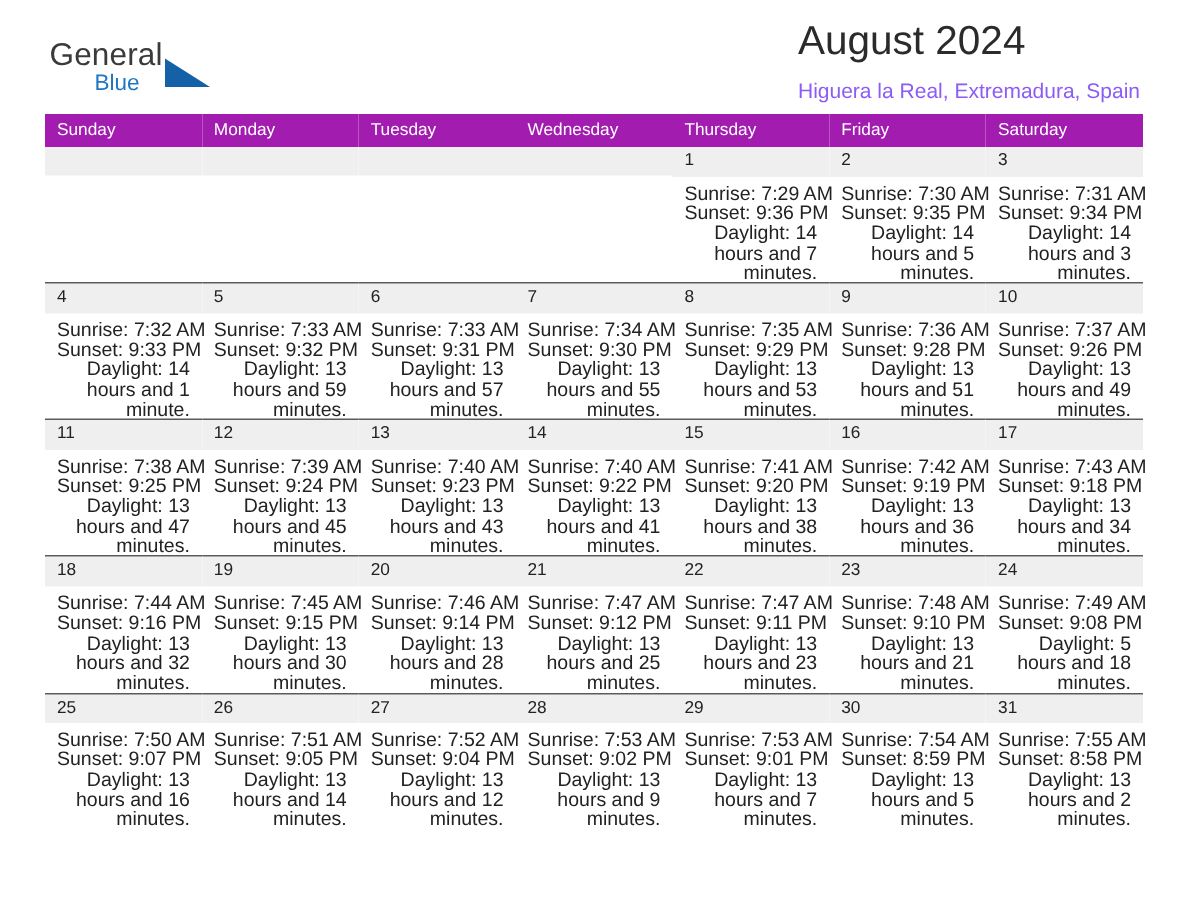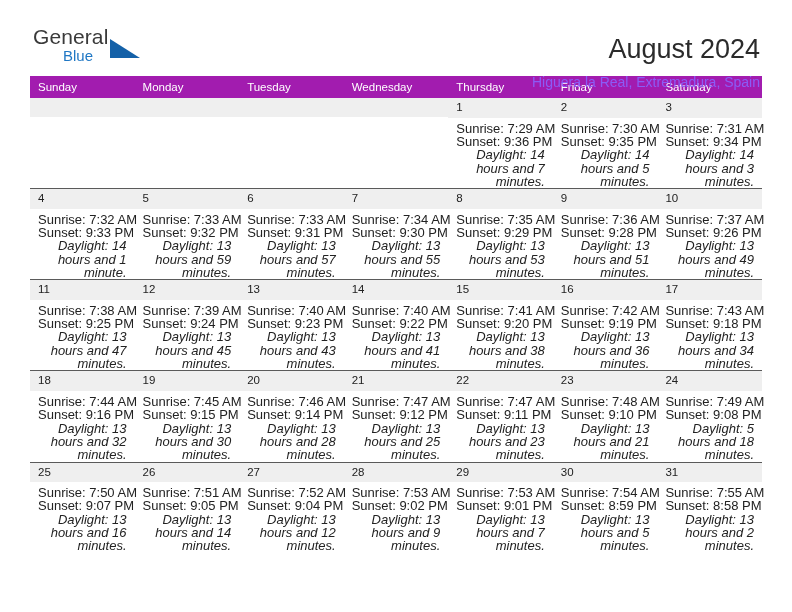--- a/index.html
+++ b/index.html
@@ -55,22 +55,22 @@
     left: 77px;
     top: 13px;
     width: 0;
     height: 0;
     border-left: 30px solid #1461a8;
     border-top: 19px solid transparent;
   }
   .title-wrap {
     position: absolute;
     right: 2px;
-    top: 34px;
-    text-align: right;
+    top: 12px;
+    text-align: left;
   }
   .cal-title {
     font-size: 27px;
     color: #2b2b2b;
     line-height: 1.15;
     font-weight: normal;
     margin: 0;
   }
   .cal-subtitle {
     font-size: 14px;
@@ -122,21 +122,20 @@
     font-size: 13px;
     line-height: 13.3px;
     color: #222222;
     text-align: right;
   }
   .info div {
     white-space: nowrap;
   }
   .info .daylight-line {
     white-space: normal;
-    font-style: italic;
   }
 </style>
 </head>
 <body>
 
 <div class="page">
 
   <div class="header">
 
     <div class="logo">

